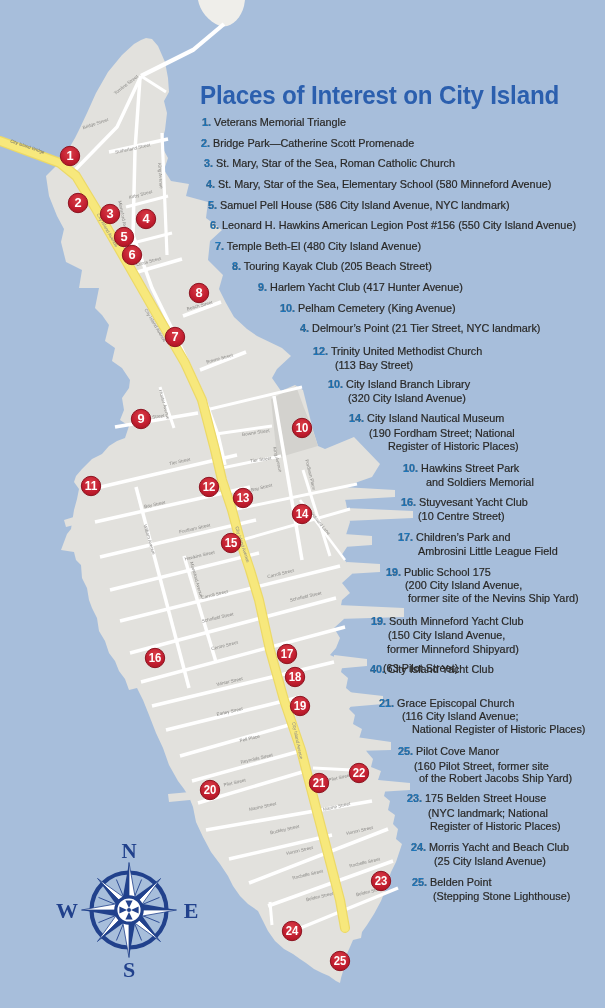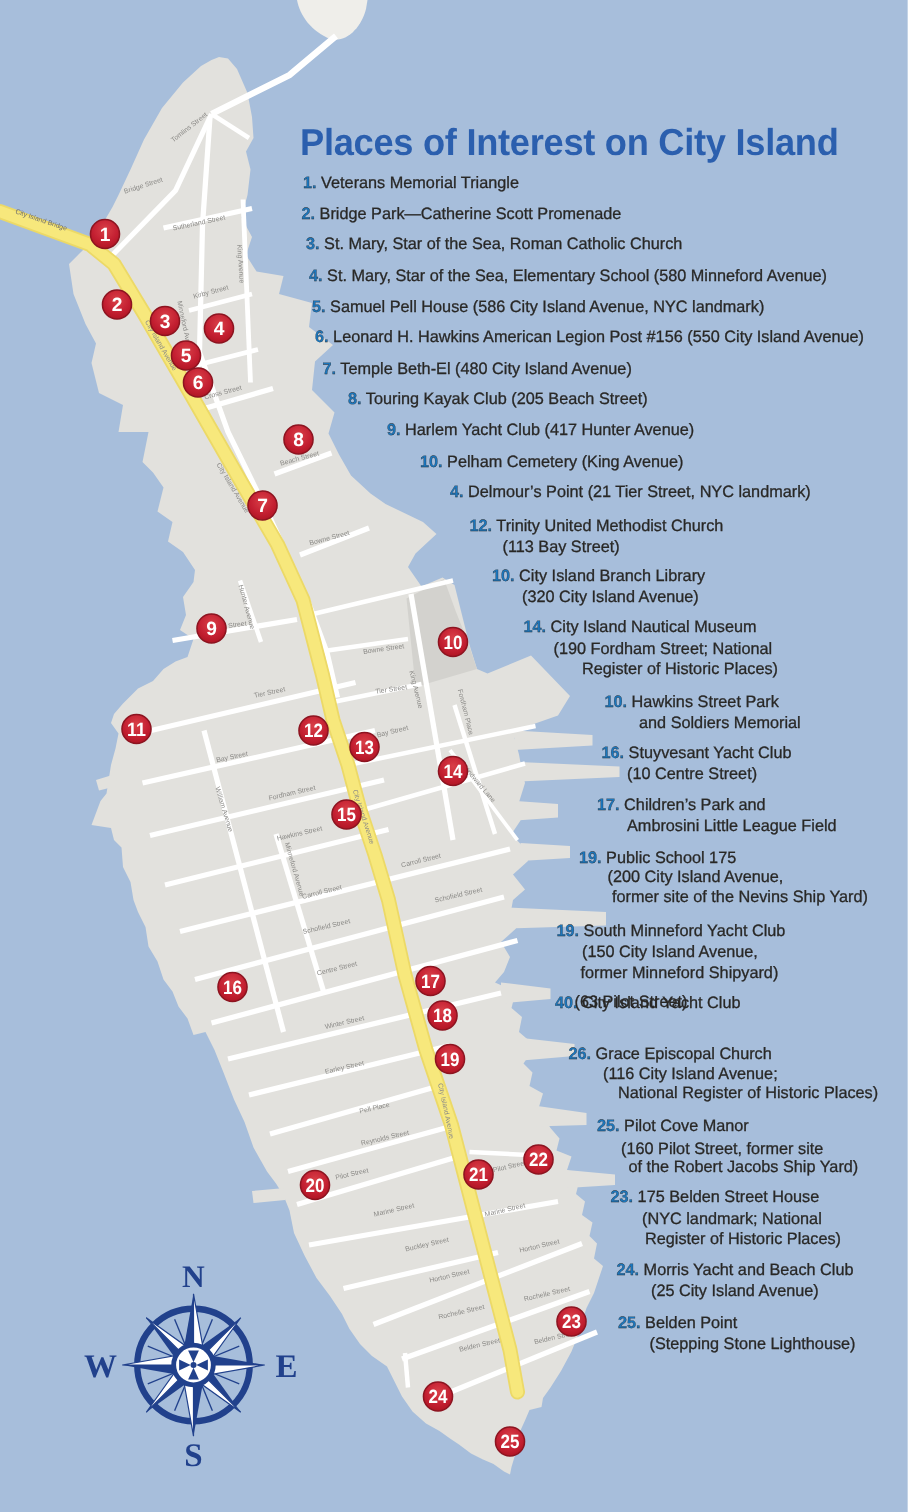--- a/index.html
+++ b/index.html
@@ -407,21 +407,21 @@
 <div class="L" style="left:404.5px;top:578.8px">(200 City Island Avenue,</div>
 <div class="L" style="left:408px;top:591.5px">former site of the Nevins Ship Yard)</div>
 
 <div class="L" style="left:371px;top:614.7px"><b class="n">19.</b> South Minneford Yacht Club</div>
 <div class="L" style="left:387.5px;top:629.4px">(150 City Island Avenue,</div>
 <div class="L" style="left:387px;top:642.5px">former Minneford Shipyard)</div>
 
 <div class="L" style="left:370px;top:663.1px"><b class="n">40.</b> City Island Yacht Club</div>
 <div class="L" style="left:383px;top:662px">(63 Pilot Street)</div>
 
-<div class="L" style="left:379px;top:696.8px"><b class="n">26.</b> Grace Episcopal Church</div>
+<div class="L" style="left:379px;top:696.8px"><b class="n">21.</b> Grace Episcopal Church</div>
 <div class="L" style="left:401.5px;top:710.3px">(116 City Island Avenue;</div>
 <div class="L" style="left:412px;top:722.6px">National Register of Historic Places)</div>
 
 <div class="L" style="left:398px;top:744.8px"><b class="n">25.</b> Pilot Cove Manor</div>
 <div class="L" style="left:414px;top:759.6px">(160 Pilot Street, former site</div>
 <div class="L" style="left:419px;top:771.9px">of the Robert Jacobs Ship Yard)</div>
 
 <div class="L" style="left:407px;top:792.4px"><b class="n">23.</b> 175 Belden Street House</div>
 <div class="L" style="left:427.5px;top:807.2px">(NYC landmark; National</div>
 <div class="L" style="left:430px;top:819.9px">Register of Historic Places)</div>

